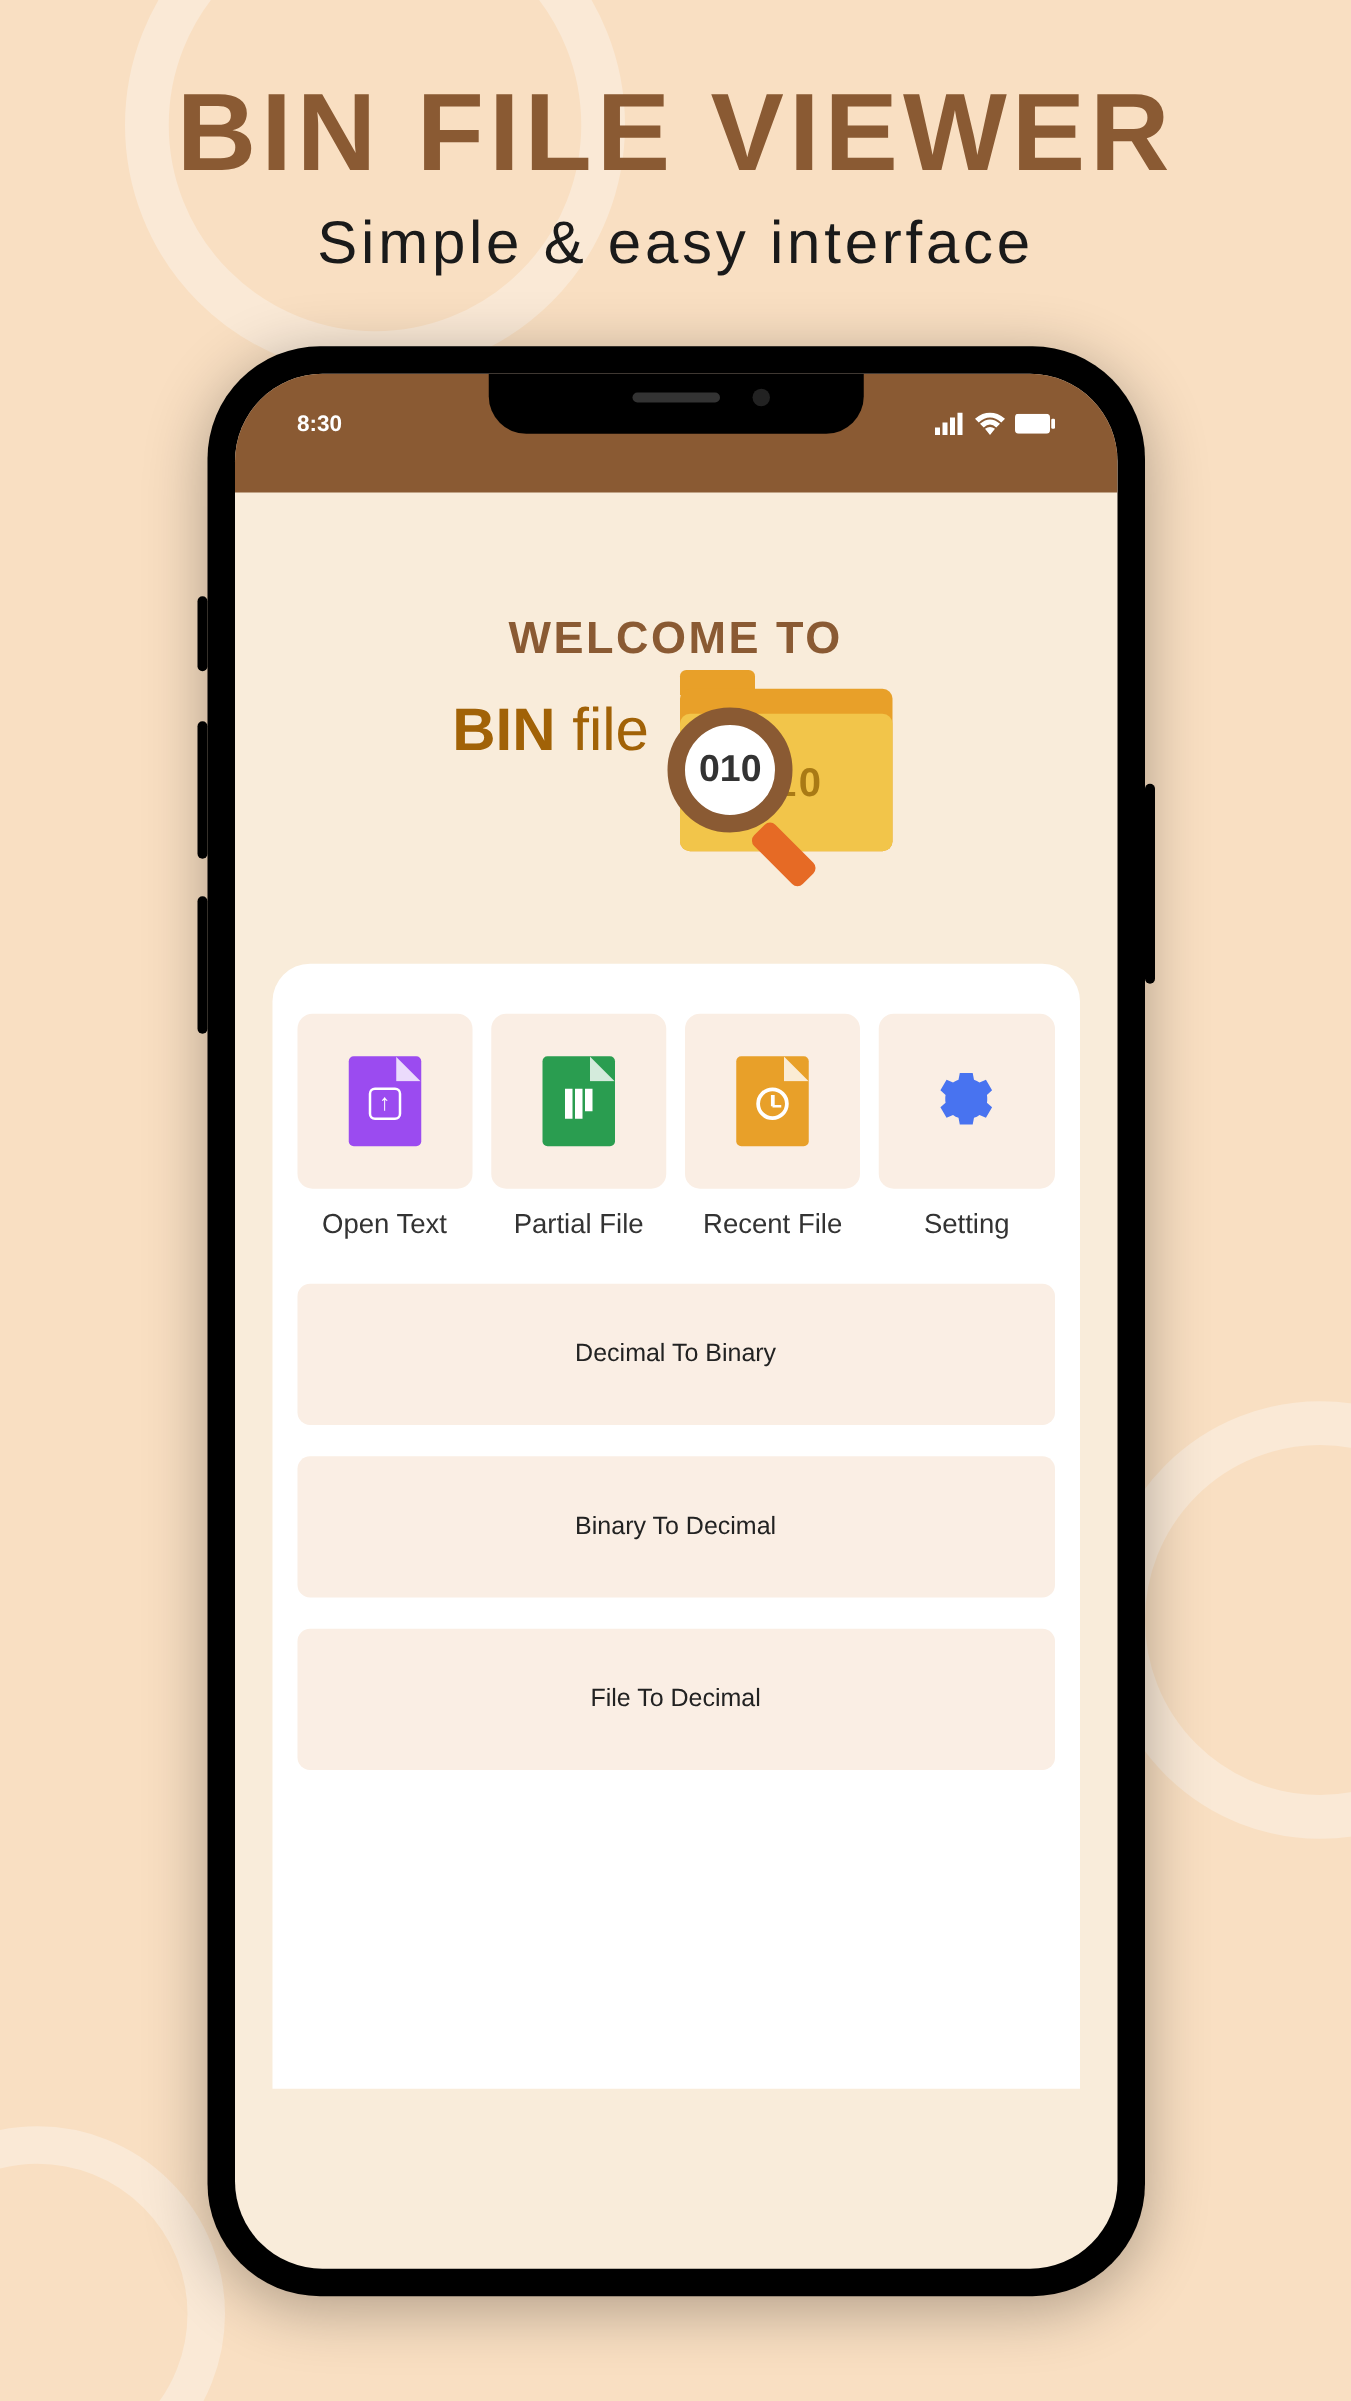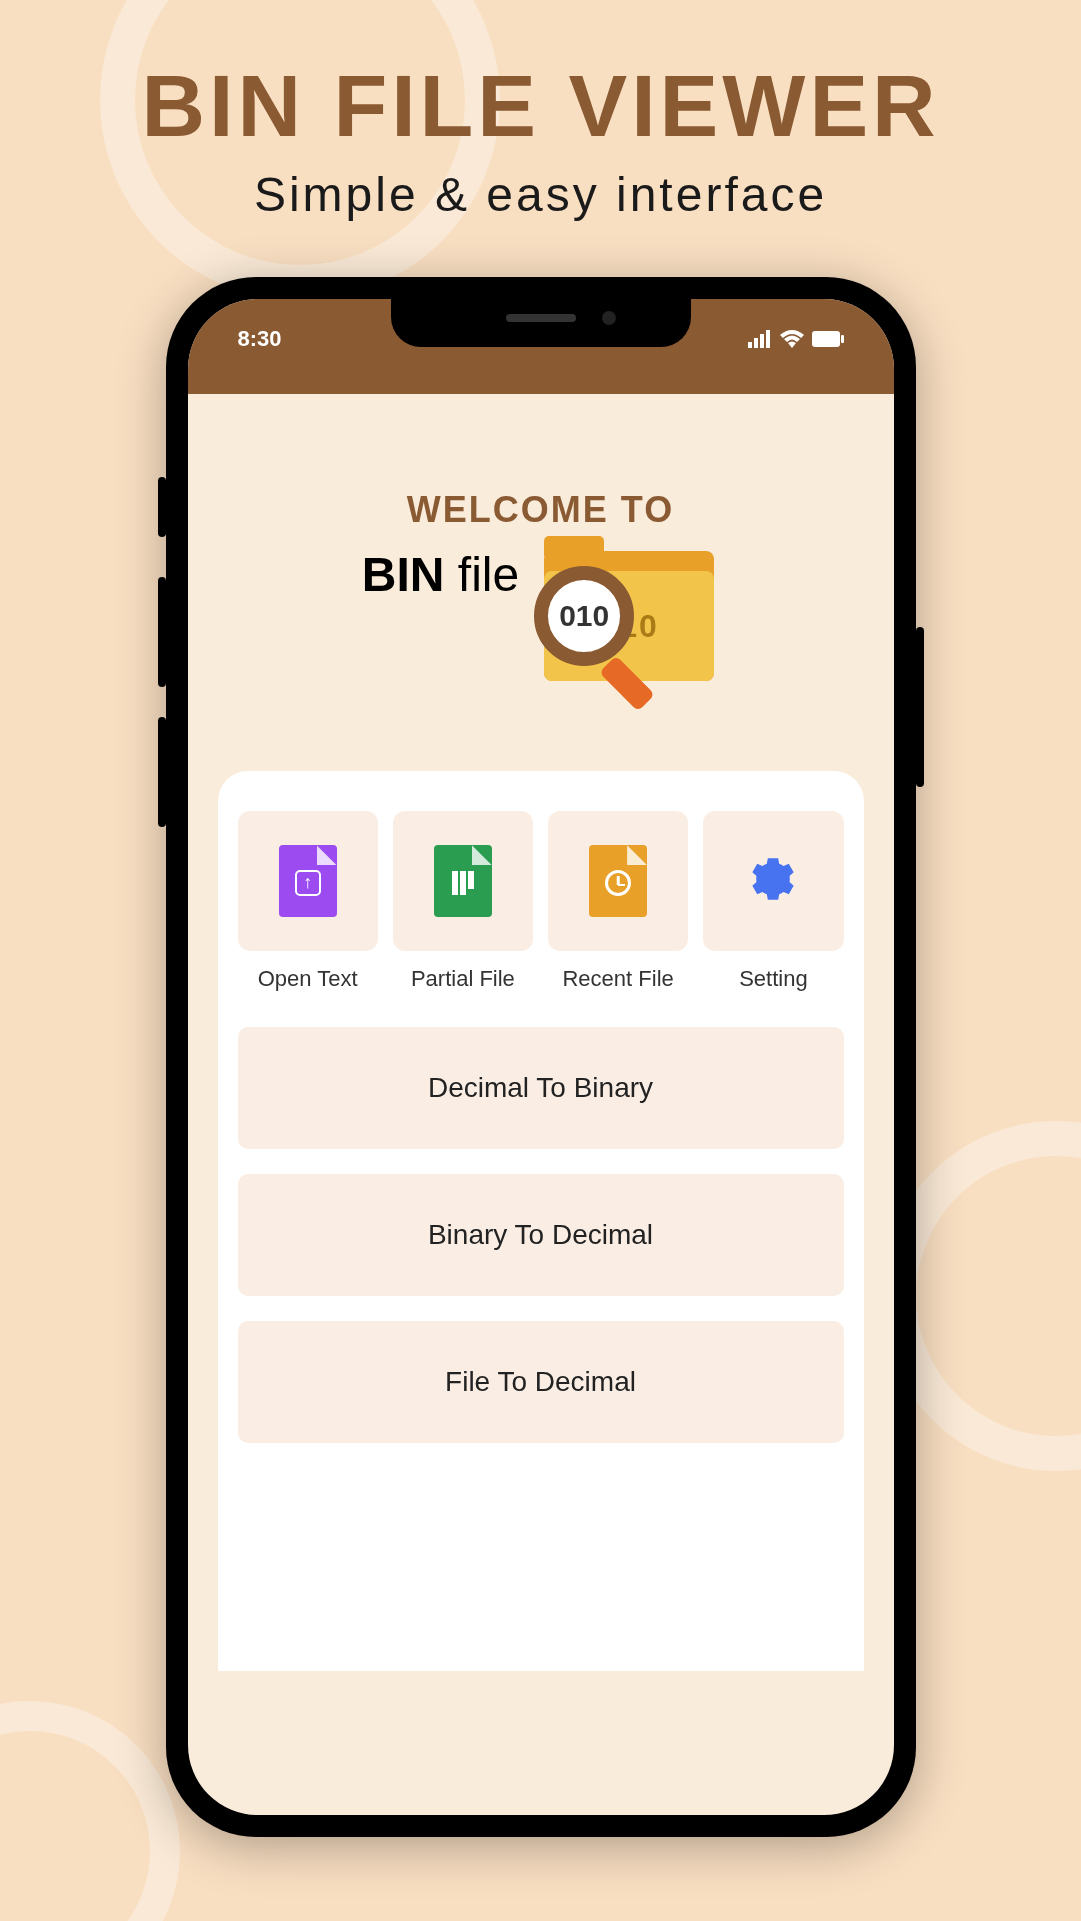--- a/index.html
+++ b/index.html
@@ -127,21 +127,21 @@
     .status-bar {
       height: 95px;
       background: #8a5a33;
       display: flex;
       justify-content: space-between;
       align-items: center;
       padding: 0 40px 15px;
       color: #fff;
     }
     .status-time {
-      font-size: 22px;
+      font-size: 18px;
       font-weight: 600;
       margin-left: 10px;
     }
     .status-icons {
       display: flex;
       gap: 8px;
       align-items: center;
       margin-right: 10px;
     }
     
@@ -161,22 +161,22 @@
     
     .welcome-sub-row {
       display: flex;
       justify-content: center;
       align-items: flex-start;
       gap: 20px;
       margin-top: 5px;
     }
     .bin-file-text {
       font-size: 48px;
-      color: #000000;
-      margin-top: 11px;
+      color: #a16207;
+      margin-top: 21px;
     }
     .bin-file-text b { font-weight: 900; }
     
     
     .folder-icon {
       position: relative;
       width: 180px;
       height: 155px;
     }
     .folder-back {
@@ -280,21 +280,21 @@
       margin-top: 35px;
       display: flex;
       flex-direction: column;
       gap: 25px;
     }
     .list-btn {
       background: #faeee4;
       border-radius: 10px;
       padding: 45px 10px;
       text-align: center;
-      font-size: 28px;
+      font-size: 20px;
       font-weight: 500;
       color: #222;
       cursor: pointer;
     }
     
     
     .file-icon {
       width: 58px;
       height: 72px;
       border-radius: 4px;

